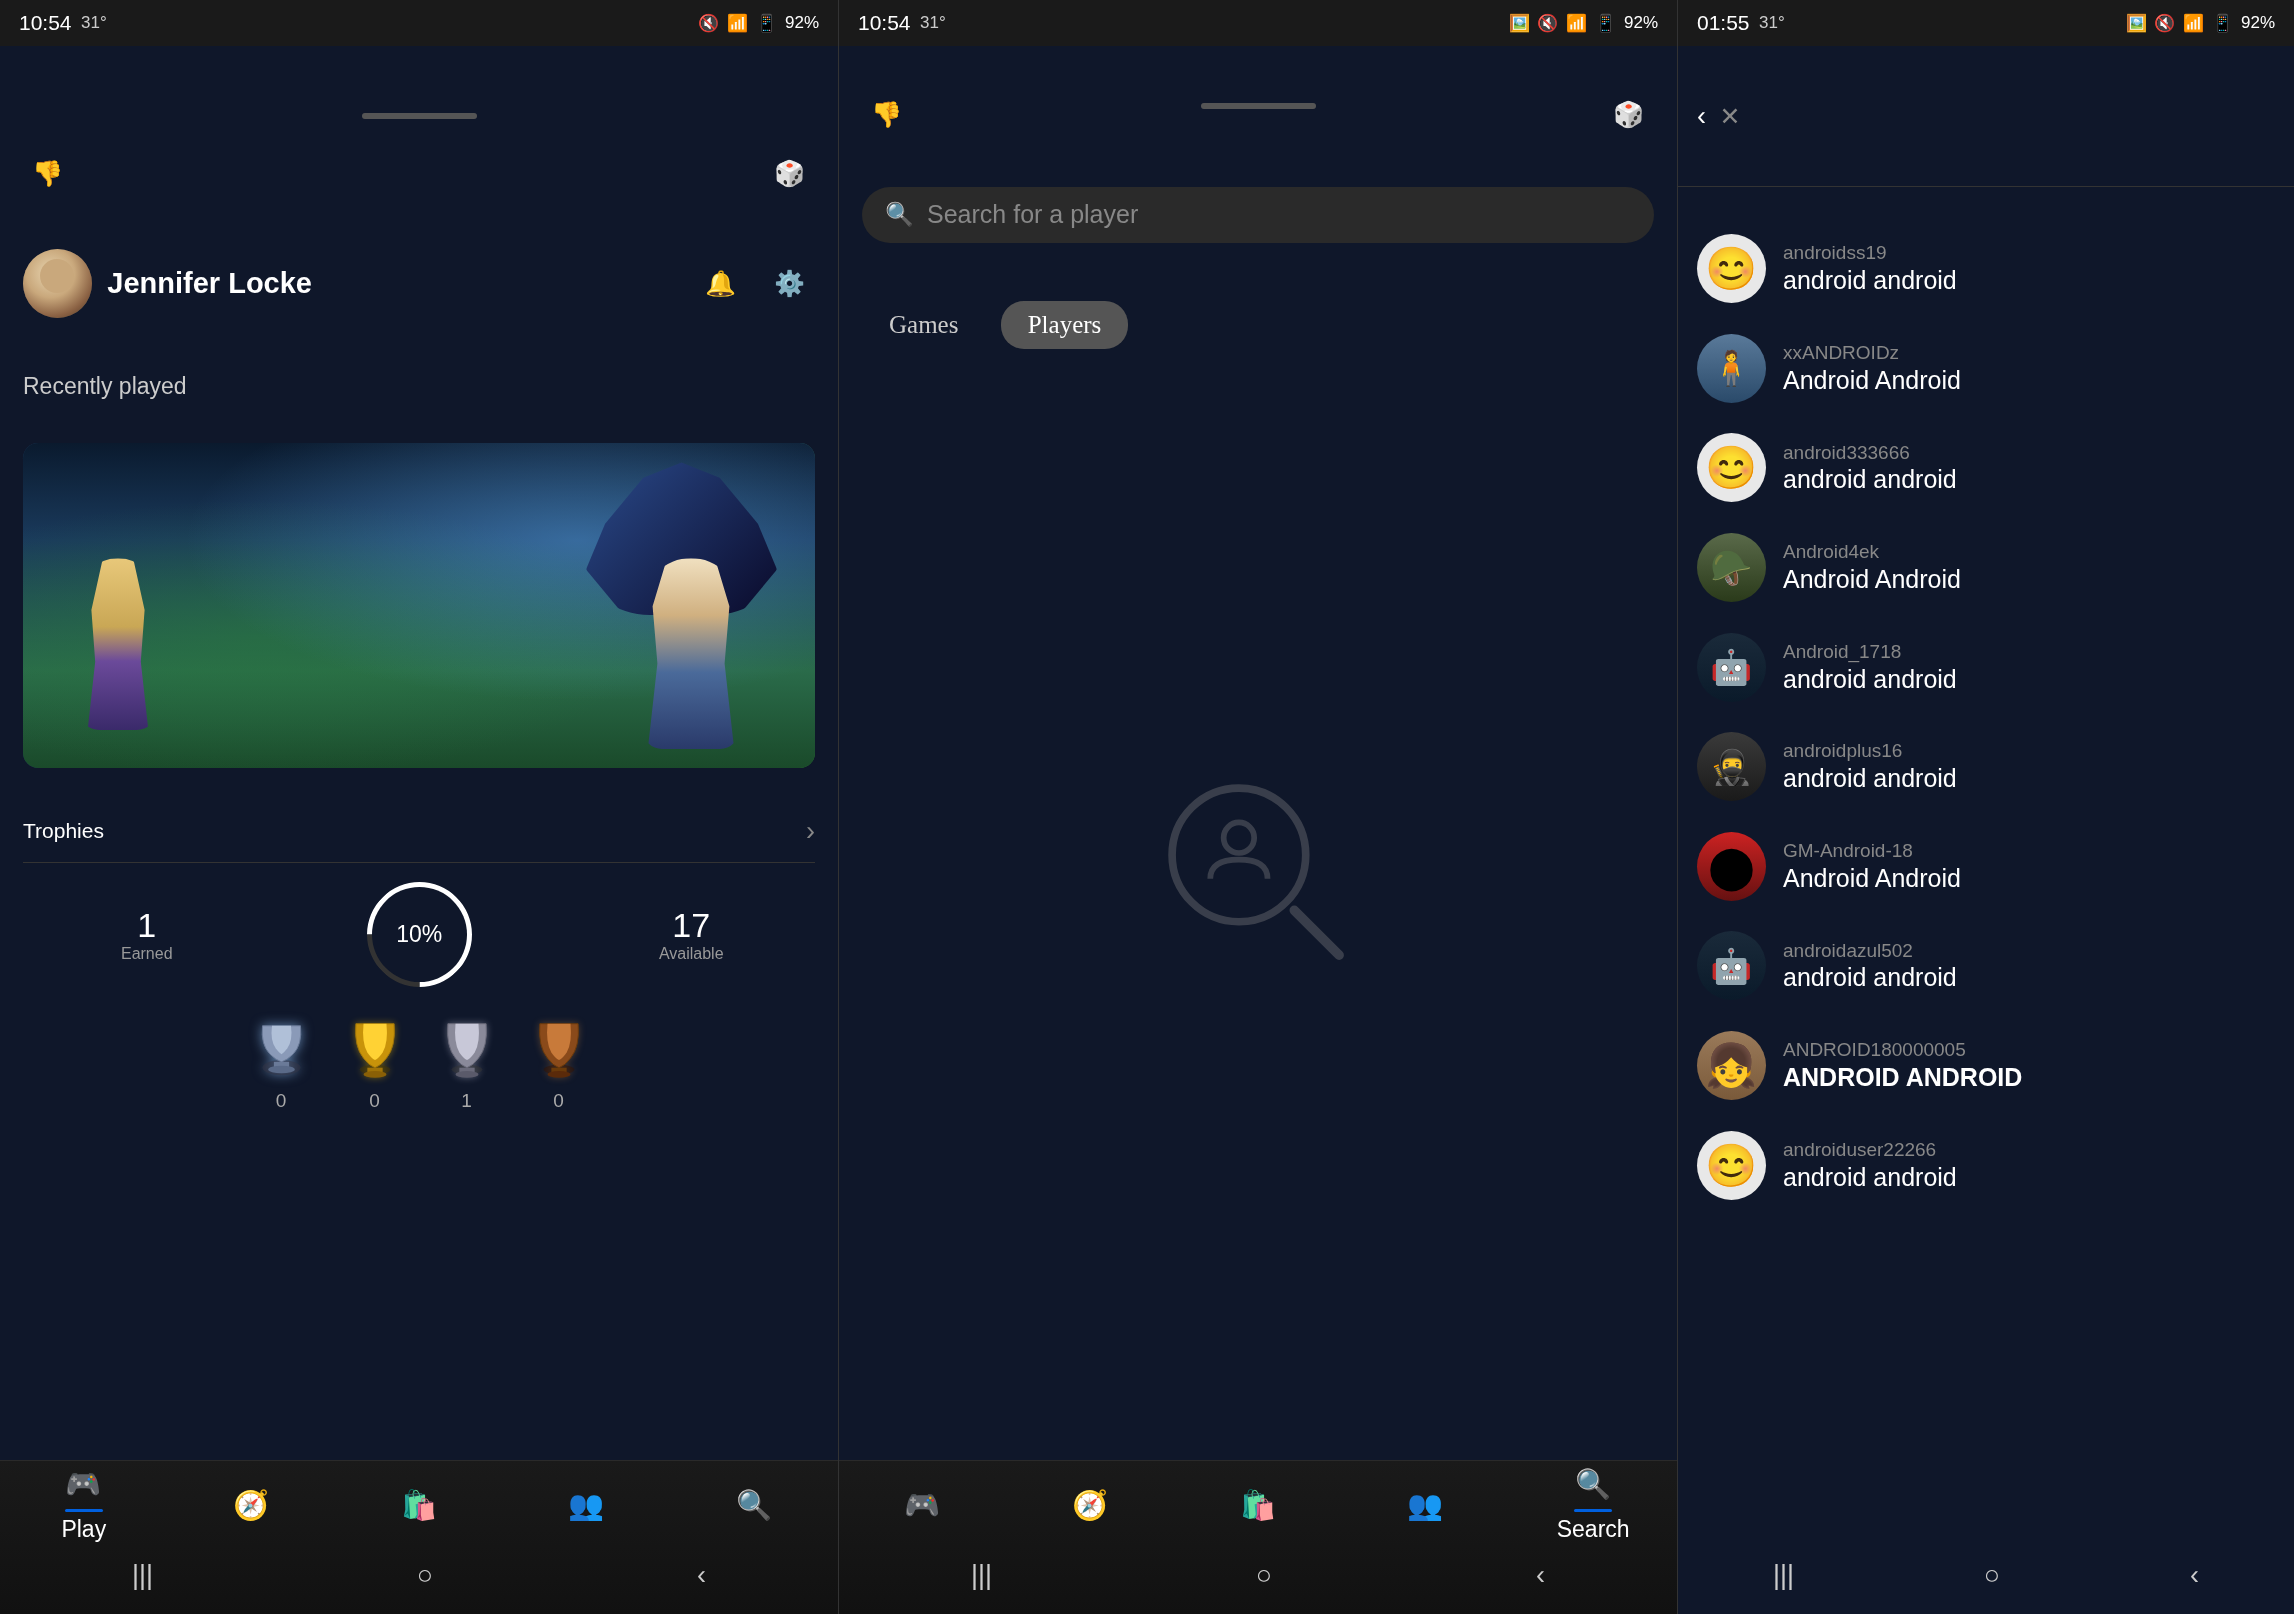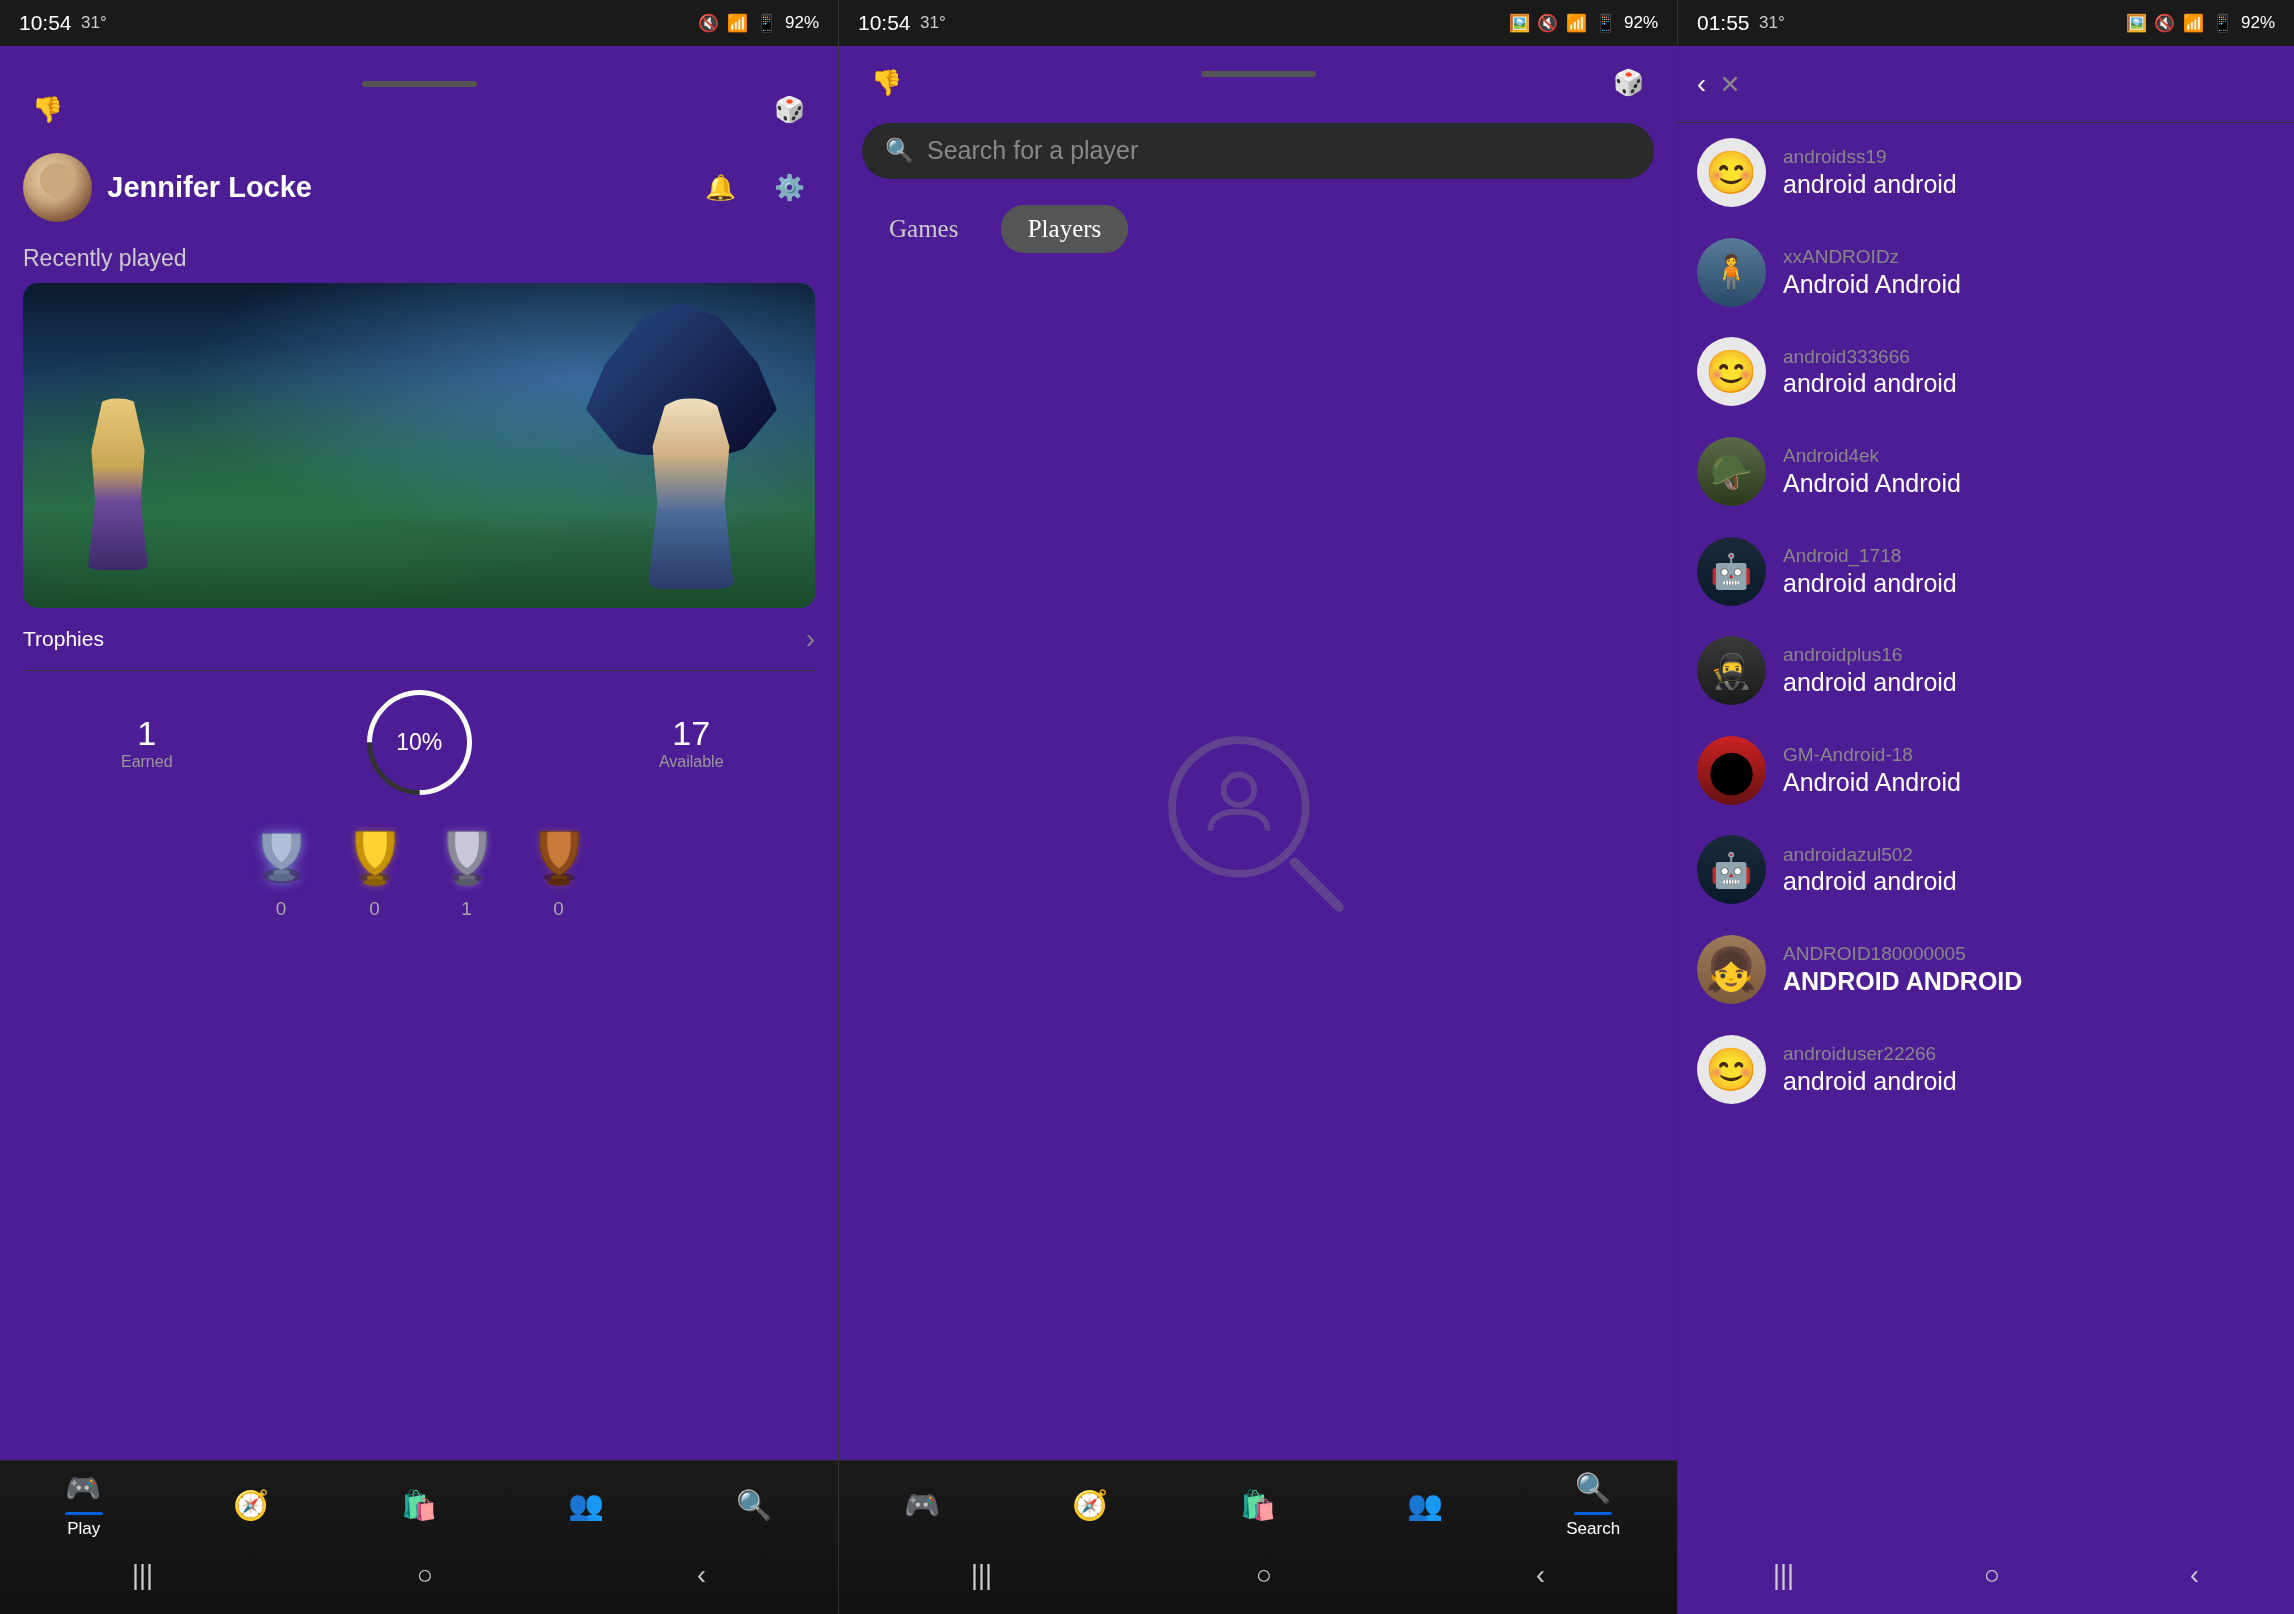--- a/index.html
+++ b/index.html
@@ -9,25 +9,26 @@
       background: #000;
       display: flex;
       flex-direction: row;
       font-family: 'Segoe UI', Arial, sans-serif;
       overflow: hidden;
     }
 
     
     .panel {
       height: 100%;
-      background: #4c1d95;
+      background: #0f172a;
       display: flex;
       flex-direction: column;
       position: relative;
       overflow: hidden;
+      gap: 32px;
     }
 
     .panel-left { width: 839px; border-right: 1px solid #333; }
     .panel-mid { width: 839px; border-right: 1px solid #333; }
     .panel-right { width: 616px; }
 
     
     .status-bar {
       display: flex;
       align-items: center;
@@ -255,21 +256,21 @@
     .nav-tab {
       display: flex;
       flex-direction: column;
       align-items: center;
       gap: 3.8px;
       cursor: pointer;
       flex: 1;
     }
     .nav-tab-icon { font-size: 29px; color: #888; }
     .nav-tab-icon.active { color: #fff; }
-    .nav-tab-label { font-size: 17px; color: #888; }
+    .nav-tab-label { font-size: 23px; color: #888; }
     .nav-tab-label.active { color: #fff; }
     .nav-tab-active-indicator {
       height: 2.9px; width: 38px;
       background: #0060df;
       border-radius: 1.9px;
       margin-top: 3.8px;
     }
 
     .system-nav {
       display: flex;

